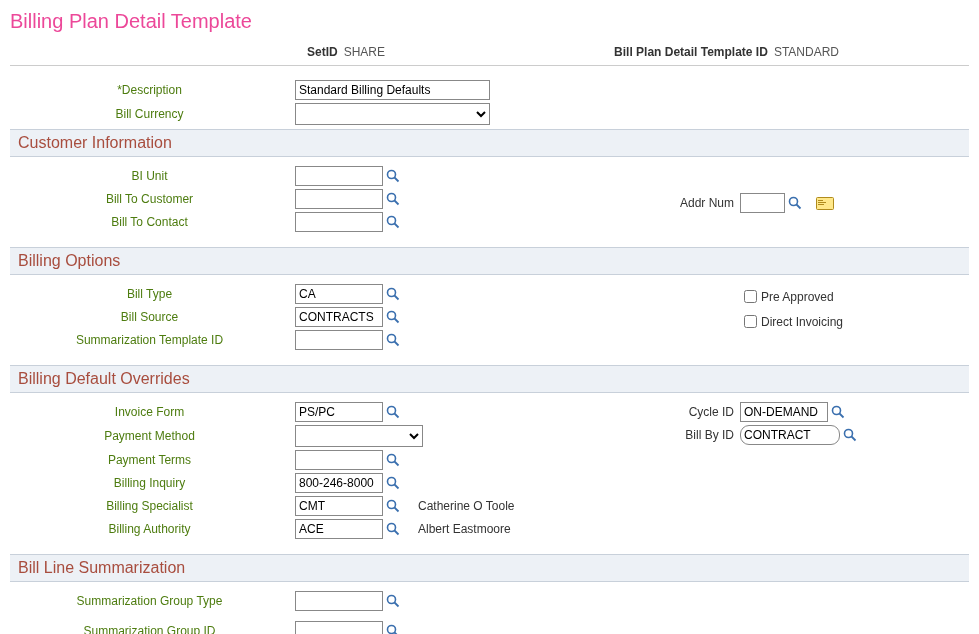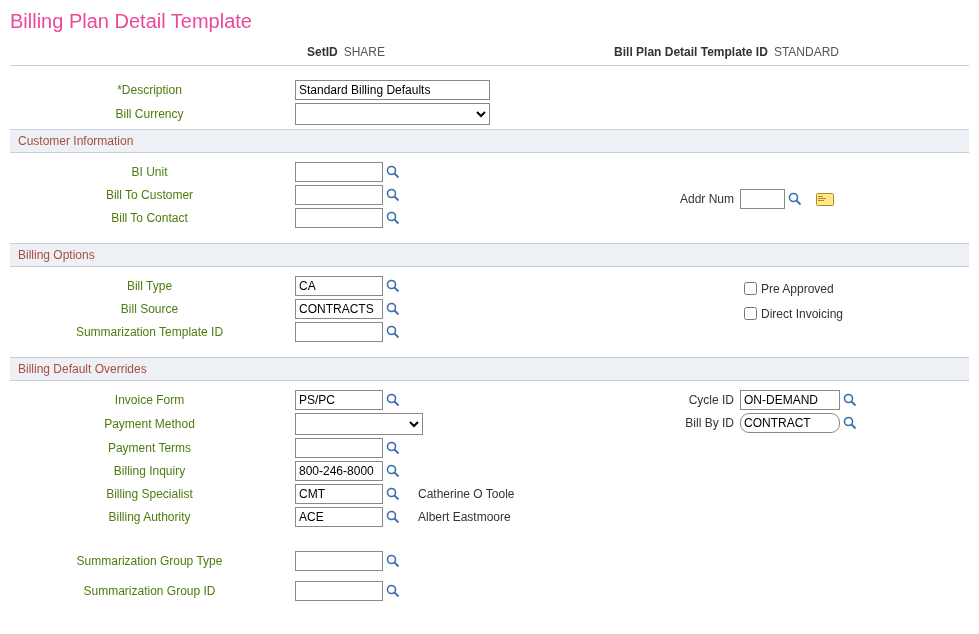--- a/index.html
+++ b/index.html
@@ -70,21 +70,21 @@
   .section {
     margin: 4px 0 6px 0;
   }
   .section-header {
     background: #edf1f6;
     border-top: 1px solid #c8d0da;
     border-bottom: 1px solid #c8d0da;
     color: #a84d3e;
     font-weight: normal;
     padding: 4px 8px;
-    font-size: 12px;
+    font-size: 16px;
   }
   .section-body {
     padding: 6px 0;
   }
   .two-col {
     display: flex;
   }
   .col-left {
     width: 560px;
   }
@@ -309,21 +309,21 @@
               <circle cx="5.5" cy="5.5" r="4" fill="none" stroke="#3a6fae" stroke-width="1.6"></circle>
               <line x1="8.5" y1="8.5" x2="12.5" y2="12.5" stroke="#3a6fae" stroke-width="1.8"></line>
             </svg>
         </span>
         <span class="aux-text">Albert Eastmoore</span>
       </div>
     </div>
     <div class="col-right">
       <div class="right-field-row">
         <span class="right-label">Cycle ID</span>
-        <input class="field-input" style="width: 100px;" type="text" value="ON-DEMAND">
+        <input class="field-input" style="width: 88px;" type="text" value="ON-DEMAND">
         <span class="lookup-icon">
           <svg width="14" height="14" viewBox="0 0 14 14">
               <circle cx="5.5" cy="5.5" r="4" fill="none" stroke="#3a6fae" stroke-width="1.6"></circle>
               <line x1="8.5" y1="8.5" x2="12.5" y2="12.5" stroke="#3a6fae" stroke-width="1.8"></line>
             </svg>
         </span>
       </div>
       <div class="right-field-row">
         <span class="right-label">Bill By ID</span>
         <input class="field-input" style="width: 100px; border-radius: 9px;" type="text" value="CONTRACT">
@@ -332,20 +332,21 @@
               <circle cx="5.5" cy="5.5" r="4" fill="none" stroke="#3a6fae" stroke-width="1.6"></circle>
               <line x1="8.5" y1="8.5" x2="12.5" y2="12.5" stroke="#3a6fae" stroke-width="1.8"></line>
             </svg>
         </span>
       </div>
     </div>
   </div>
 </div>
 
 <div class="section">
+  <div class="section-header">Bill Line Summarization</div>
   <div class="section-body">
     <div class="field-row">
       <span class="field-label">Summarization Group Type</span>
       <input class="field-input input-std" type="text" value="" style="">
       <span class="lookup-icon">
         <svg width="14" height="14" viewBox="0 0 14 14">
             <circle cx="5.5" cy="5.5" r="4" fill="none" stroke="#3a6fae" stroke-width="1.6"></circle>
             <line x1="8.5" y1="8.5" x2="12.5" y2="12.5" stroke="#3a6fae" stroke-width="1.8"></line>
           </svg>
       </span>

